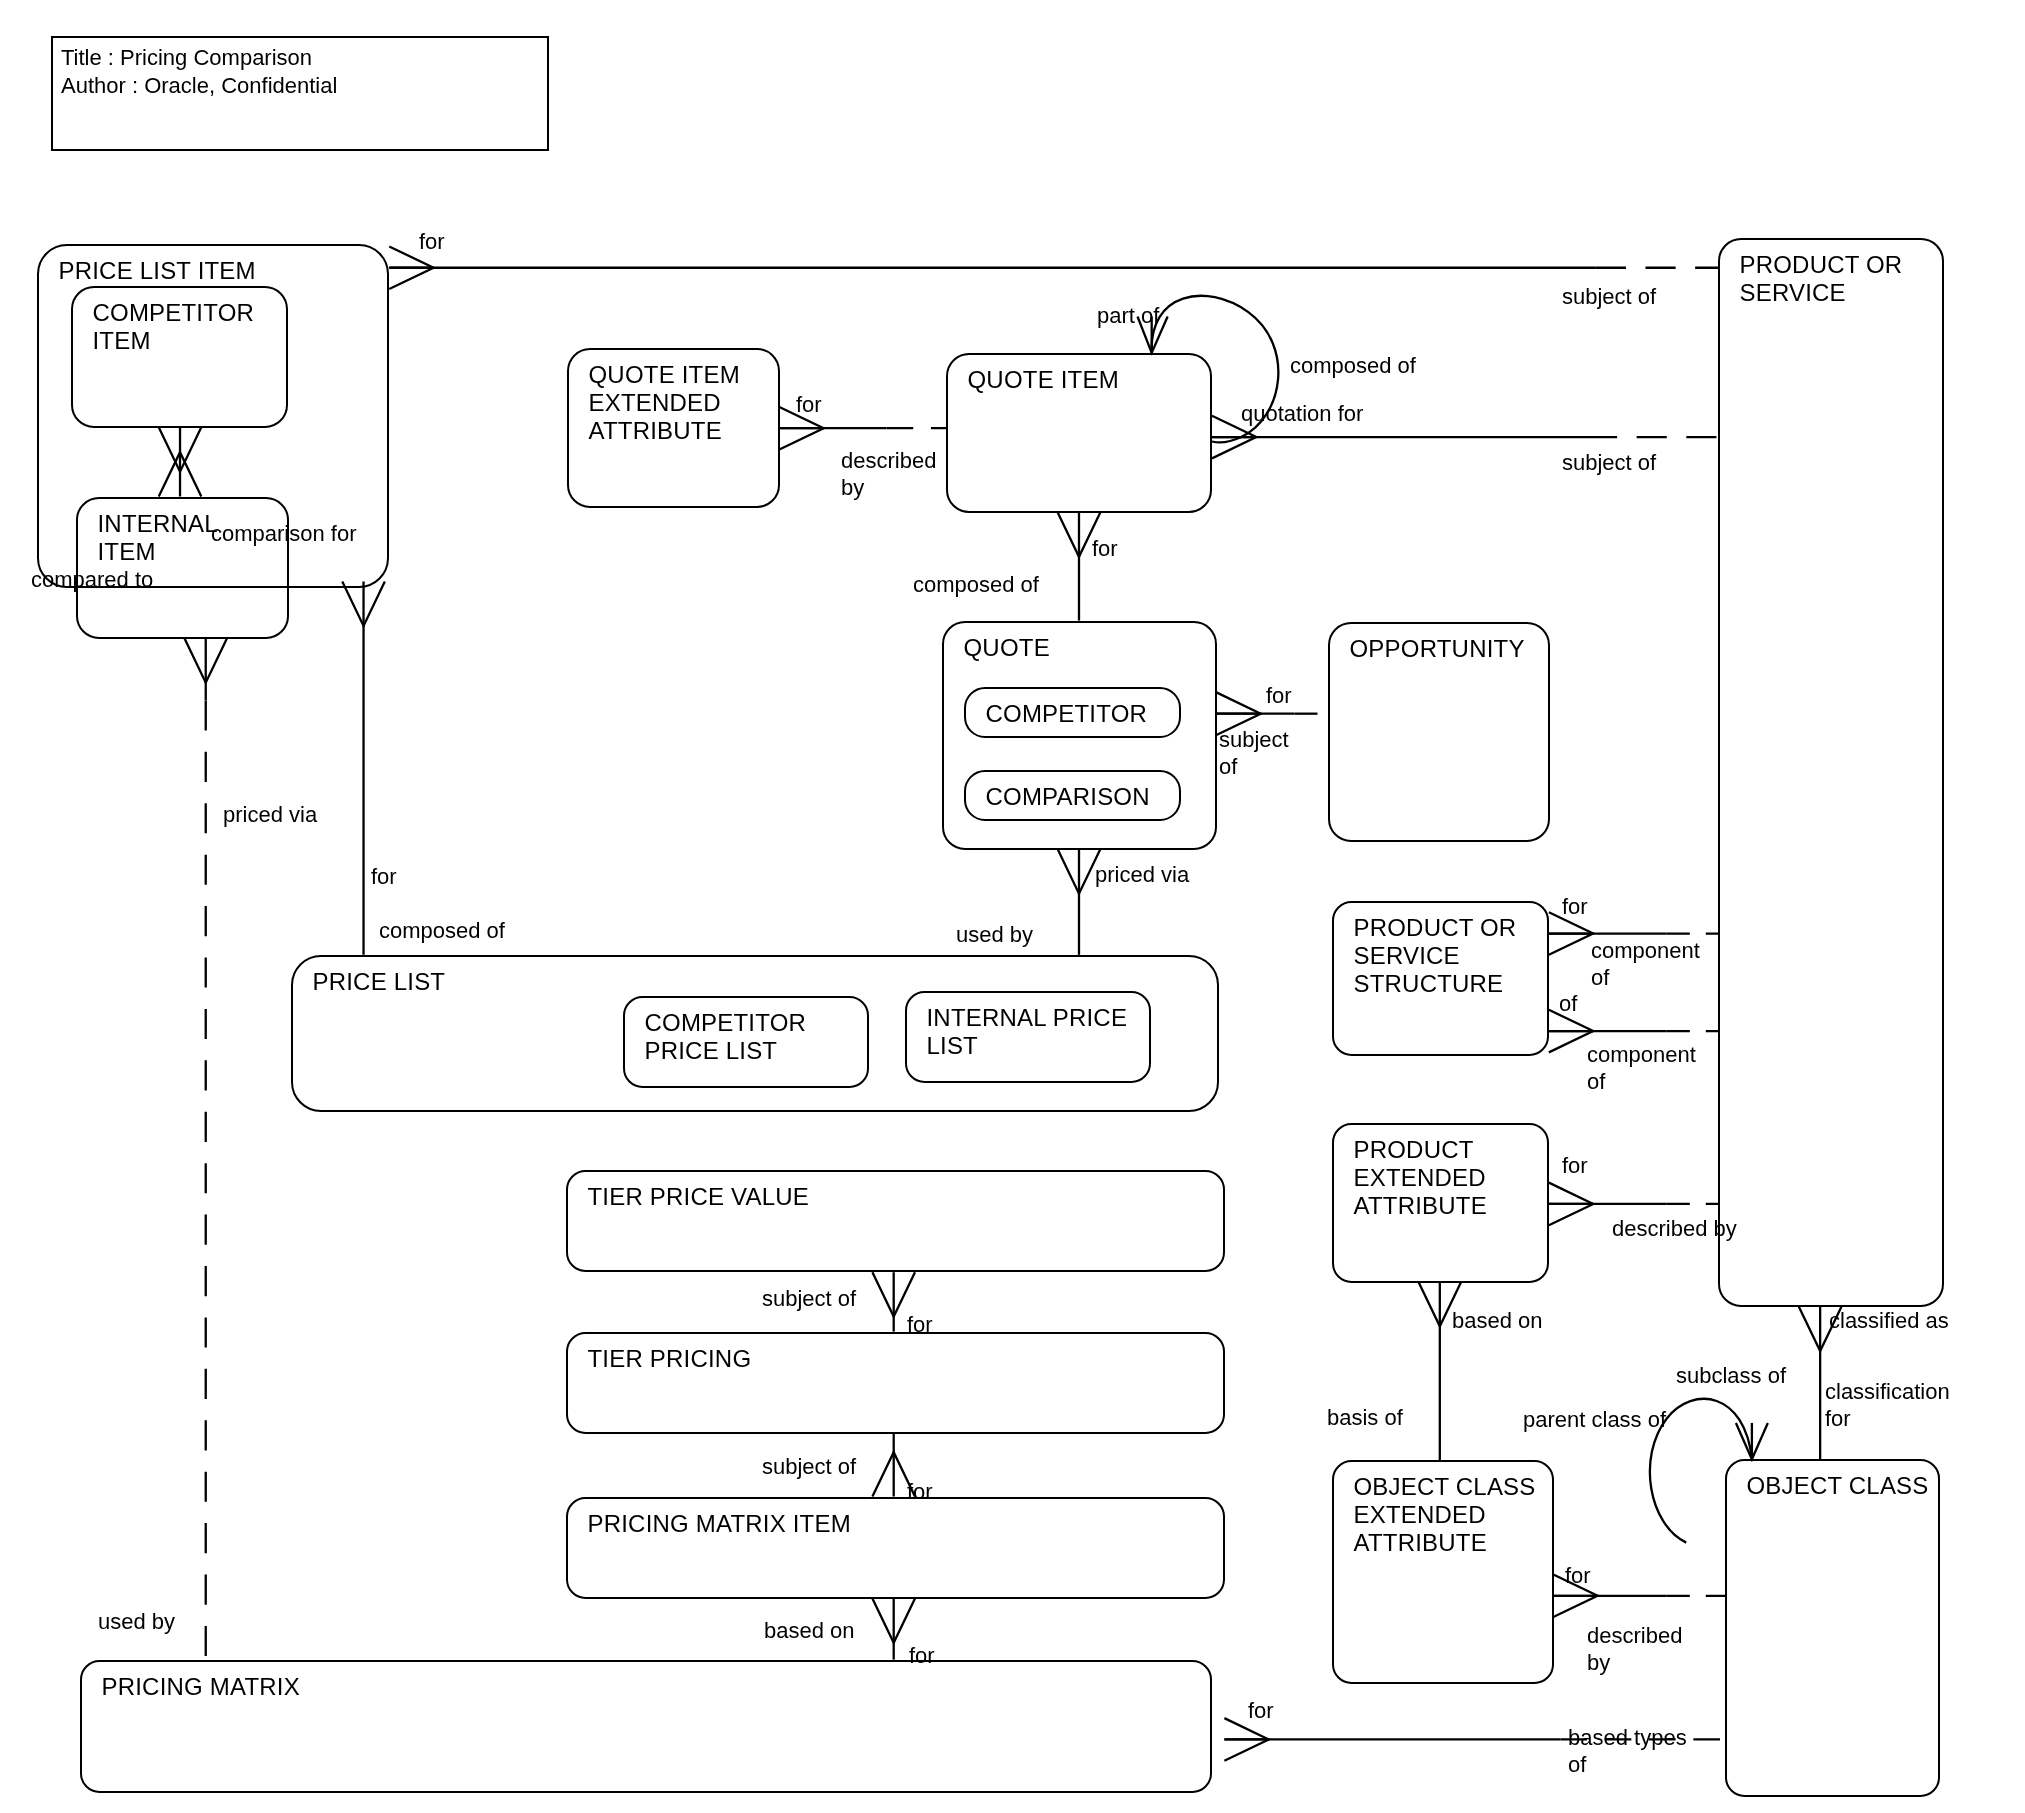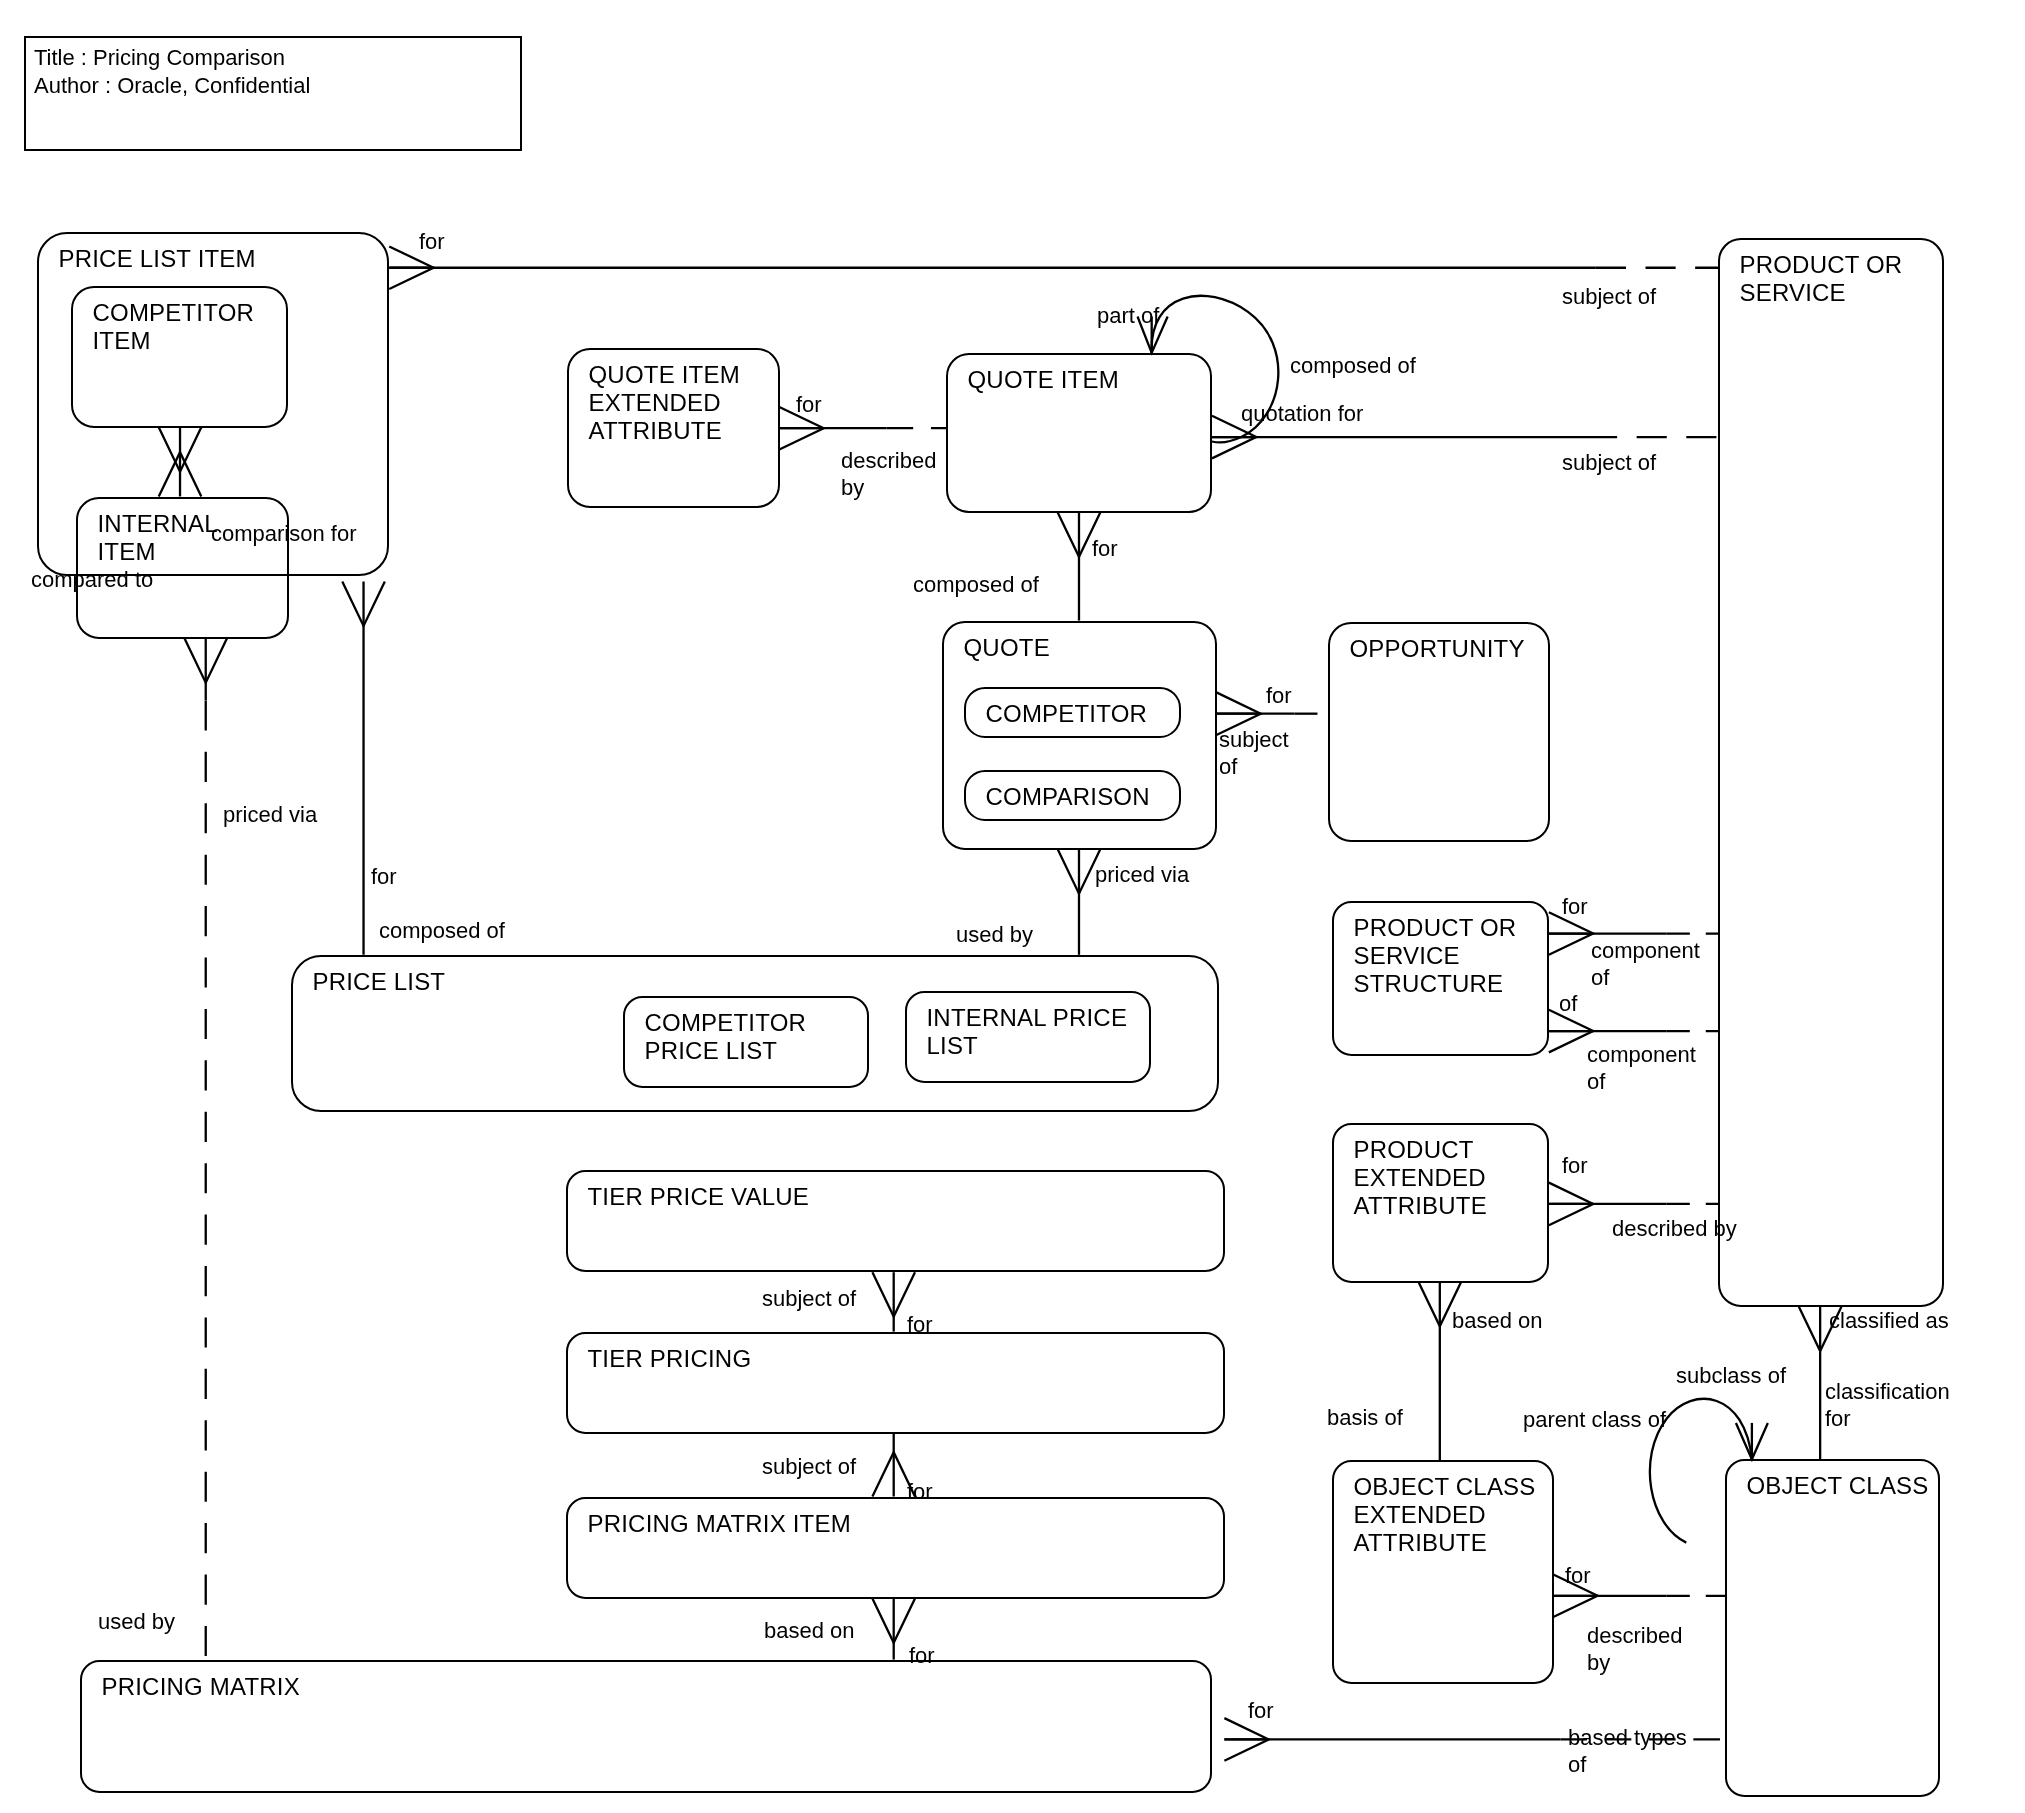--- a/index.html
+++ b/index.html
@@ -17,21 +17,21 @@
   .titlebox{position:absolute;box-sizing:border-box;border:2.2px solid #000;background:#fff;}
   .titlebox .ln{position:absolute;left:8px;font-size:22px;line-height:26.6px;color:#000;}
 
   .lbl{position:absolute;font-size:22px;line-height:26.6px;color:#000;white-space:pre-line;}
 </style>
 </head>
 <body>
 
 <div id="canvas">
 
-  <div class="titlebox" style="left:24px;top:36px;width:498px;height:115px;">
+  <div class="titlebox" style="left:51px;top:36px;width:498px;height:115px;">
     <div class="ln" style="top:7px;">Title : Pricing Comparison</div>
     <div class="ln" style="top:35px;">Author : Oracle, Confidential</div>
   </div>
 
   <svg id="wires" viewBox="0 0 2284 2045">
     <g stroke="#000" fill="none" stroke-width="2.6">
 
       <path d="M 439 302 L 1800 302"></path>
       <path d="M 1800 302 L 1938 302" stroke-dasharray="34 22"></path>
 
@@ -116,21 +116,21 @@
 
       <path d="M 1381 1962 L 1760 1962"></path>
       <path d="M 1760 1962 L 1946 1962" stroke-dasharray="30 20"></path>
       <path d="M 1381 1938 L 1431 1962 L 1381 1986"></path>
       <path d="M 1381 1962 L 1431 1962"></path>
 
     </g>
   </svg>
 
   <div id="entity-layer">
-      <div class="ent r-big" style="left: 37px; top: 232px; width: 352px; height: 344px;">
+      <div class="ent r-big" style="left: 37px; top: 244px; width: 352px; height: 344px;">
         <div class="nm">PRICE LIST ITEM</div>
       </div>
       <div class="ent r-mid" style="left: 71px; top: 286px; width: 217px; height: 142px;">
         <div class="nm">COMPETITOR
 ITEM</div>
       </div>
       <div class="ent r-mid" style="left: 76px; top: 497px; width: 213px; height: 142px;">
         <div class="nm">INTERNAL
 ITEM</div>
       </div>

